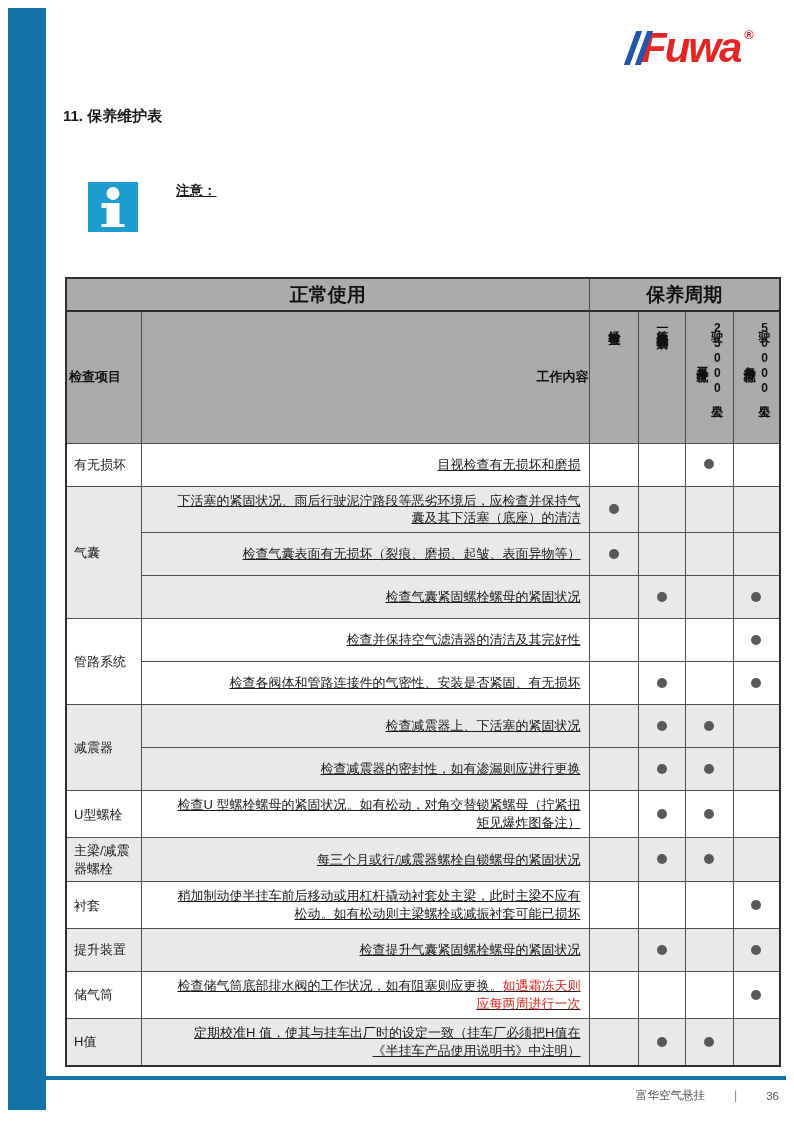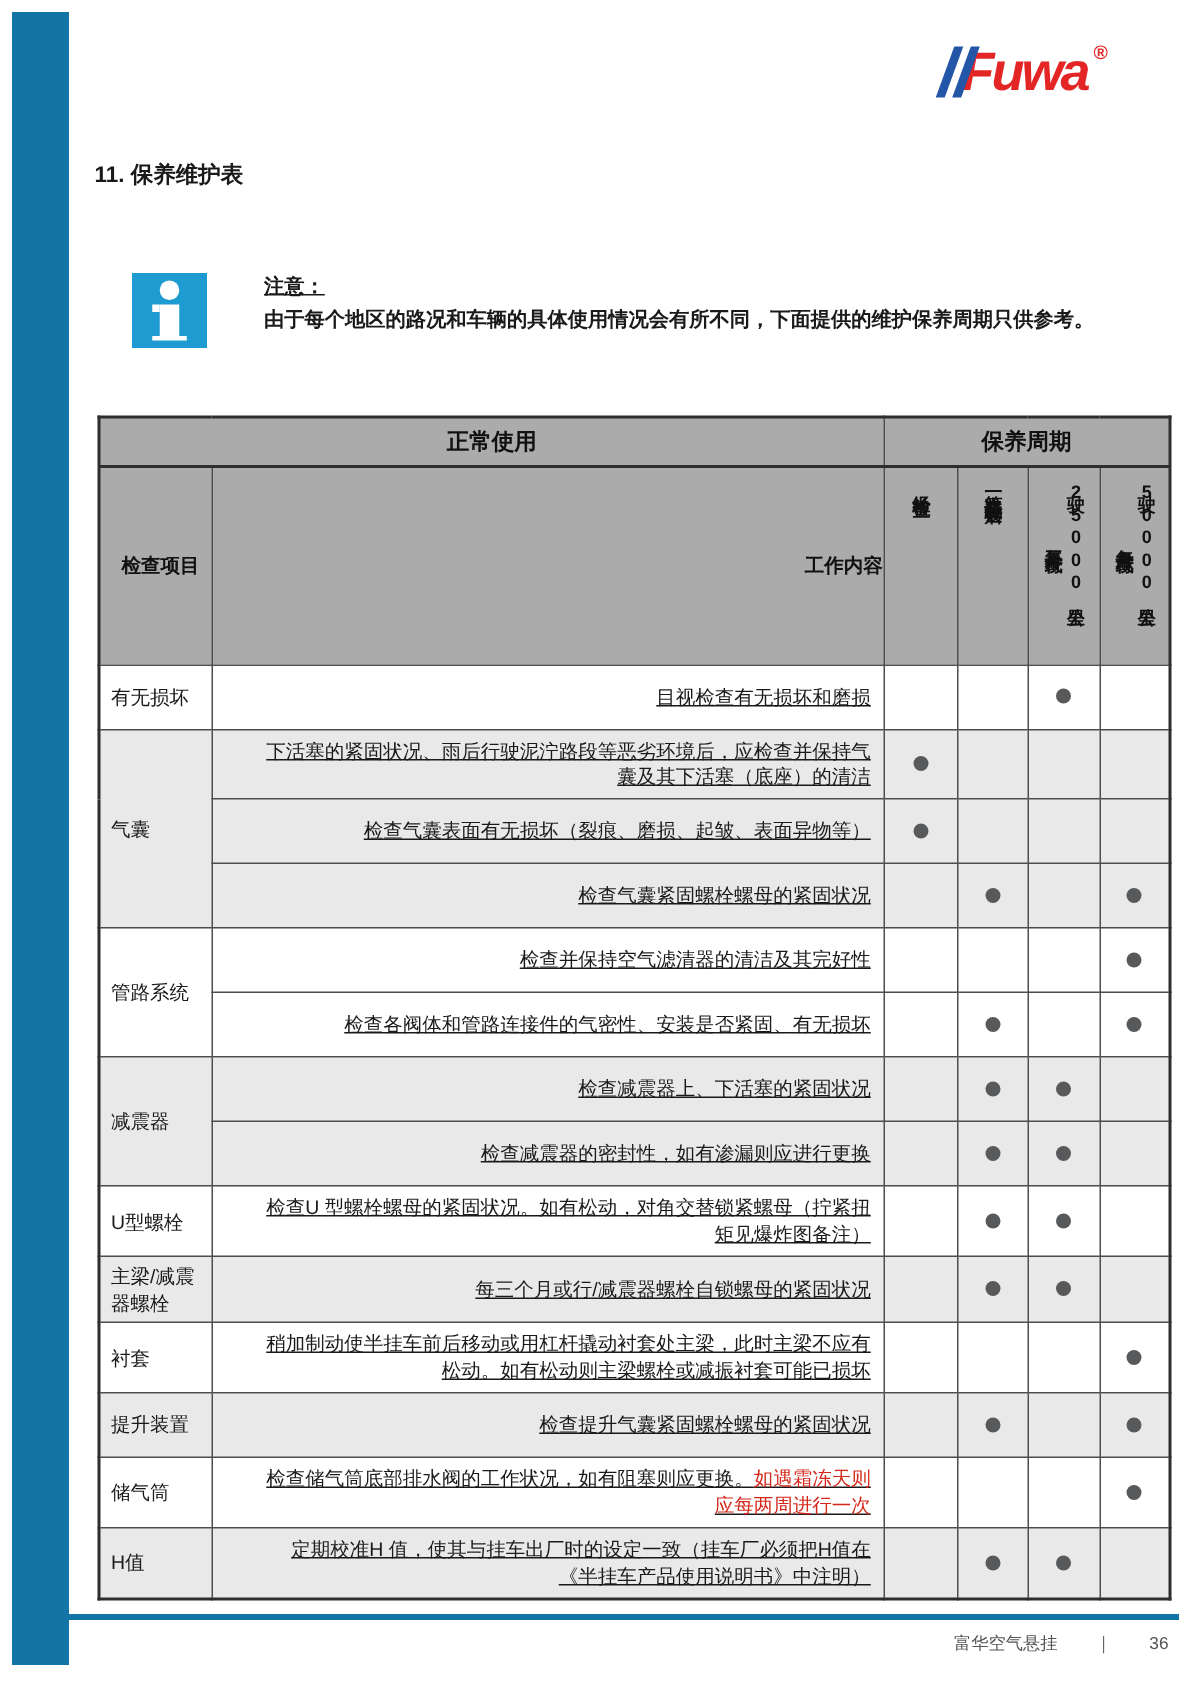--- a/index.html
+++ b/index.html
@@ -19,43 +19,43 @@
   html,body{background:#ffffff;}
   body{font-family:"Liberation Sans","DejaVu Sans",sans-serif;color:var(--text-main);}
   .page{position:relative;width:794px;height:1123px;background:#fff;overflow:hidden;}
 
   .side-bar{position:absolute;left:8px;top:8px;width:38px;height:1102px;background:var(--accent-blue);}
 
   
   .logo{position:absolute;left:630px;top:24px;height:48px;display:flex;align-items:center;}
   .logo-slashes{display:flex;gap:5px;margin-right:-6px;}
   .logo-slash{width:6px;height:34px;background:var(--logo-slash-blue);transform:skewX(-20deg);}
-  .logo-text{font-size:36px;font-weight:bold;font-style:italic;color:var(--logo-red);letter-spacing:-2px;line-height:1;}
+  .logo-text{font-size:42px;font-weight:bold;font-style:italic;color:var(--logo-red);letter-spacing:-2px;line-height:1;}
   .logo-reg{font-size:13px;font-weight:bold;color:var(--logo-red);vertical-align:top;position:relative;top:-14px;left:4px;font-style:normal;}
 
   .page-title{position:absolute;left:63px;top:107px;font-size:15px;font-weight:bold;}
 
   
   .note-icon{position:absolute;left:88px;top:182px;width:50px;height:50px;background:var(--info-blue);}
   .i-dot{position:absolute;top:5px;left:50%;transform:translateX(-50%);width:13px;height:13px;border-radius:50%;background:#fff;}
   .i-stem{position:absolute;bottom:8px;left:50%;transform:translateX(-50%);width:13px;height:21px;background:#fff;}
   .i-stem::before{content:"";position:absolute;top:0;left:-5px;width:5px;height:5px;background:#fff;}
   .i-stem::after{content:"";position:absolute;bottom:-3px;left:-5px;width:23px;height:3px;background:#fff;}
   .note-text{position:absolute;left:176px;top:180px;width:600px;font-size:13.5px;line-height:22px;font-weight:600;}
   .note-heading{font-weight:bold;text-decoration:underline;}
   .note-legend-bullet{color:#808285;font-size:12px;margin-right:6px;}
 
   
   .mtable{position:absolute;left:65px;top:277px;width:714px;border-collapse:collapse;table-layout:fixed;
           border:2px solid var(--border-dark);font-size:13px;}
   .mtable th,.mtable td{border:1px solid var(--border-mid);vertical-align:middle;}
   .mtable thead th{background:var(--header-gray);font-weight:bold;color:#111;}
-  .hrow1 th{height:33px;text-align:center;font-size:15px;border-bottom:2px solid var(--border-dark);}
+  .hrow1 th{height:33px;text-align:center;font-size:19px;border-bottom:2px solid var(--border-dark);}
   .hrow2 th{height:132px;}
-  th.item-head{text-align:left;padding-left:14px;font-size:13px;}
+  th.item-head{text-align:left;padding-left:2px;font-size:13px;}
   th.task-head{text-align:right;padding-left:14px;font-size:13px;}
   th.vcell{vertical-align:top;}
   .vwrap{display:flex;flex-direction:row;justify-content:center;gap:1px;padding-top:8px;}
   .vline{writing-mode:vertical-lr;text-orientation:upright;font-size:12px;font-weight:bold;letter-spacing:1px;line-height:1.15;}
   .mtable td{height:43px;}
   td.item-cell{padding:4px 5px 4px 7px;font-size:13px;line-height:1.35;}
   td.task-cell{padding:5px 8px 5px 27px;line-height:1.38;text-align:right;text-decoration:underline;}
   td.task-cell .red{color:var(--warn-red);}
   td.dot-cell{text-align:center;}
   .dot{display:inline-block;width:10px;height:10px;border-radius:50%;background:var(--dot-color);}
@@ -83,21 +83,20 @@
 
   <div class="page-title">11. 保养维护表</div>
 
   <div class="note-icon">
     <span class="i-dot"></span>
       <span class="i-stem"></span>
   </div>
 
   <div class="note-text">
     <div class="note-heading">注意：</div>
-    <div>由于每个地区的路况和车辆的具体使用情况会有所不同，下面提供的维护保养周期只供参考。</div>
   </div>
 
   <table class="mtable">
     <colgroup>
       <col style="width:75px">
         <col style="width:448px">
       <col style="width:49px">
         <col style="width:47px">
         <col style="width:48px">
         <col style="width:47px">

